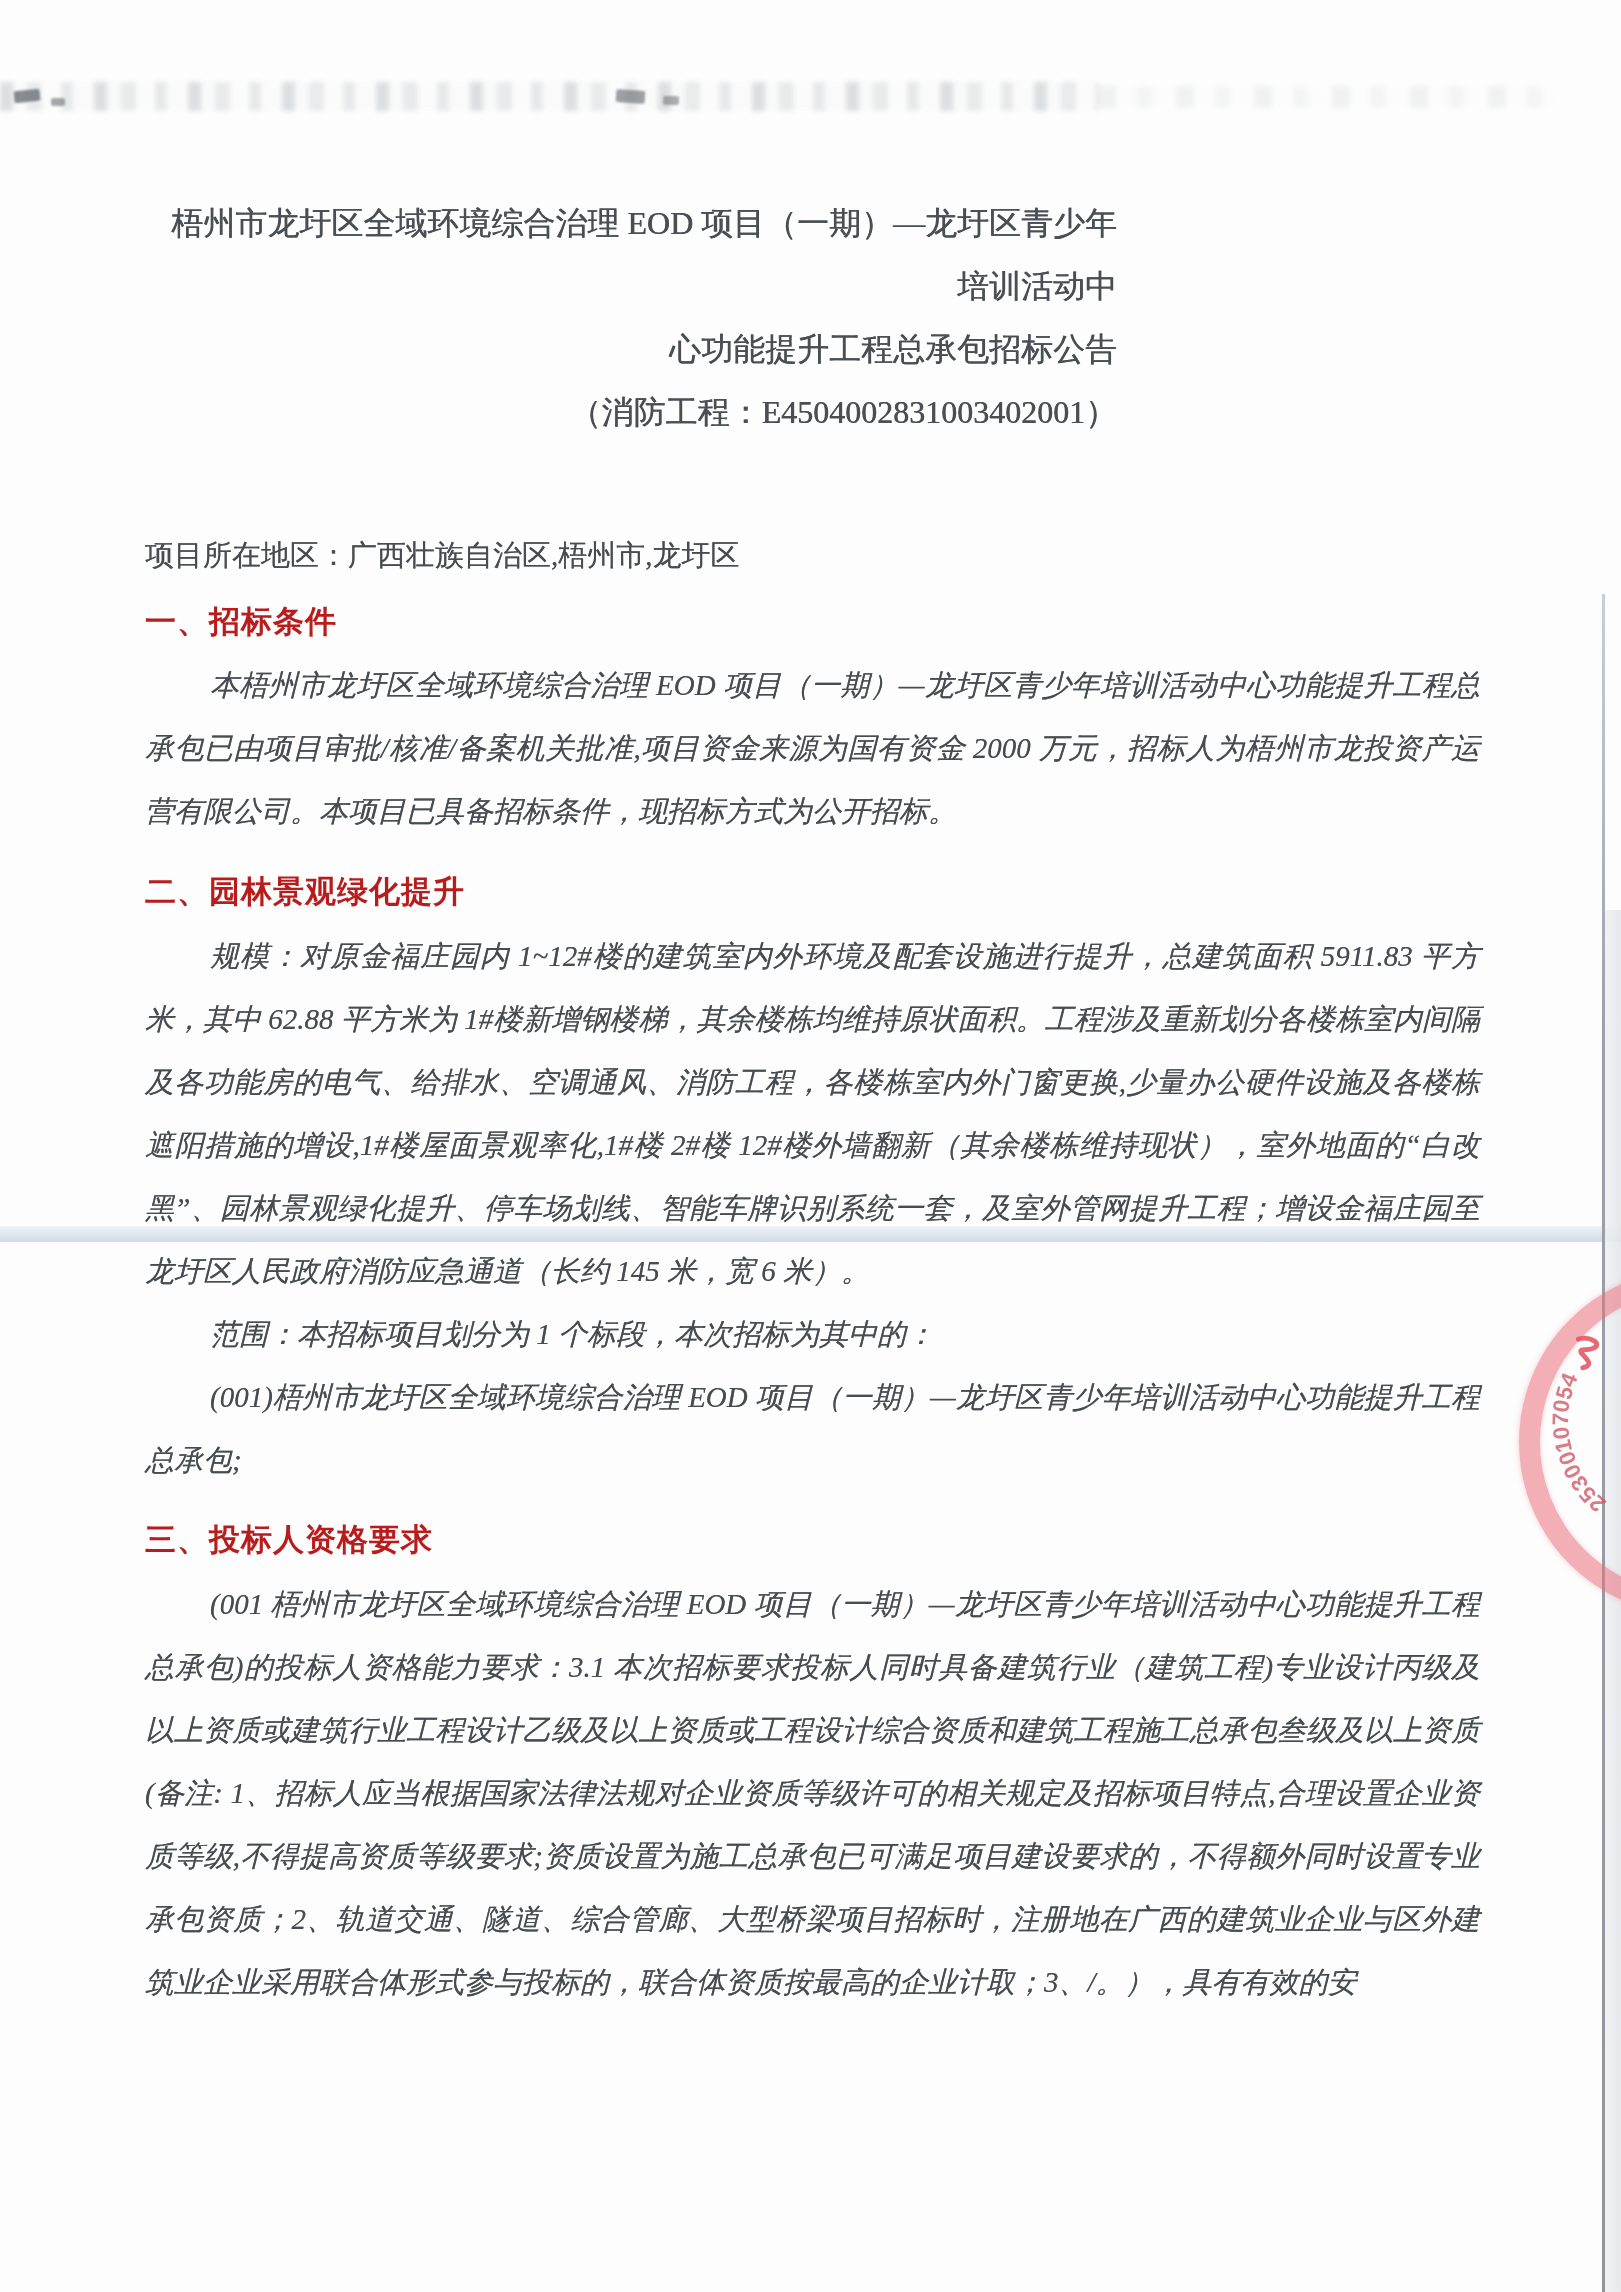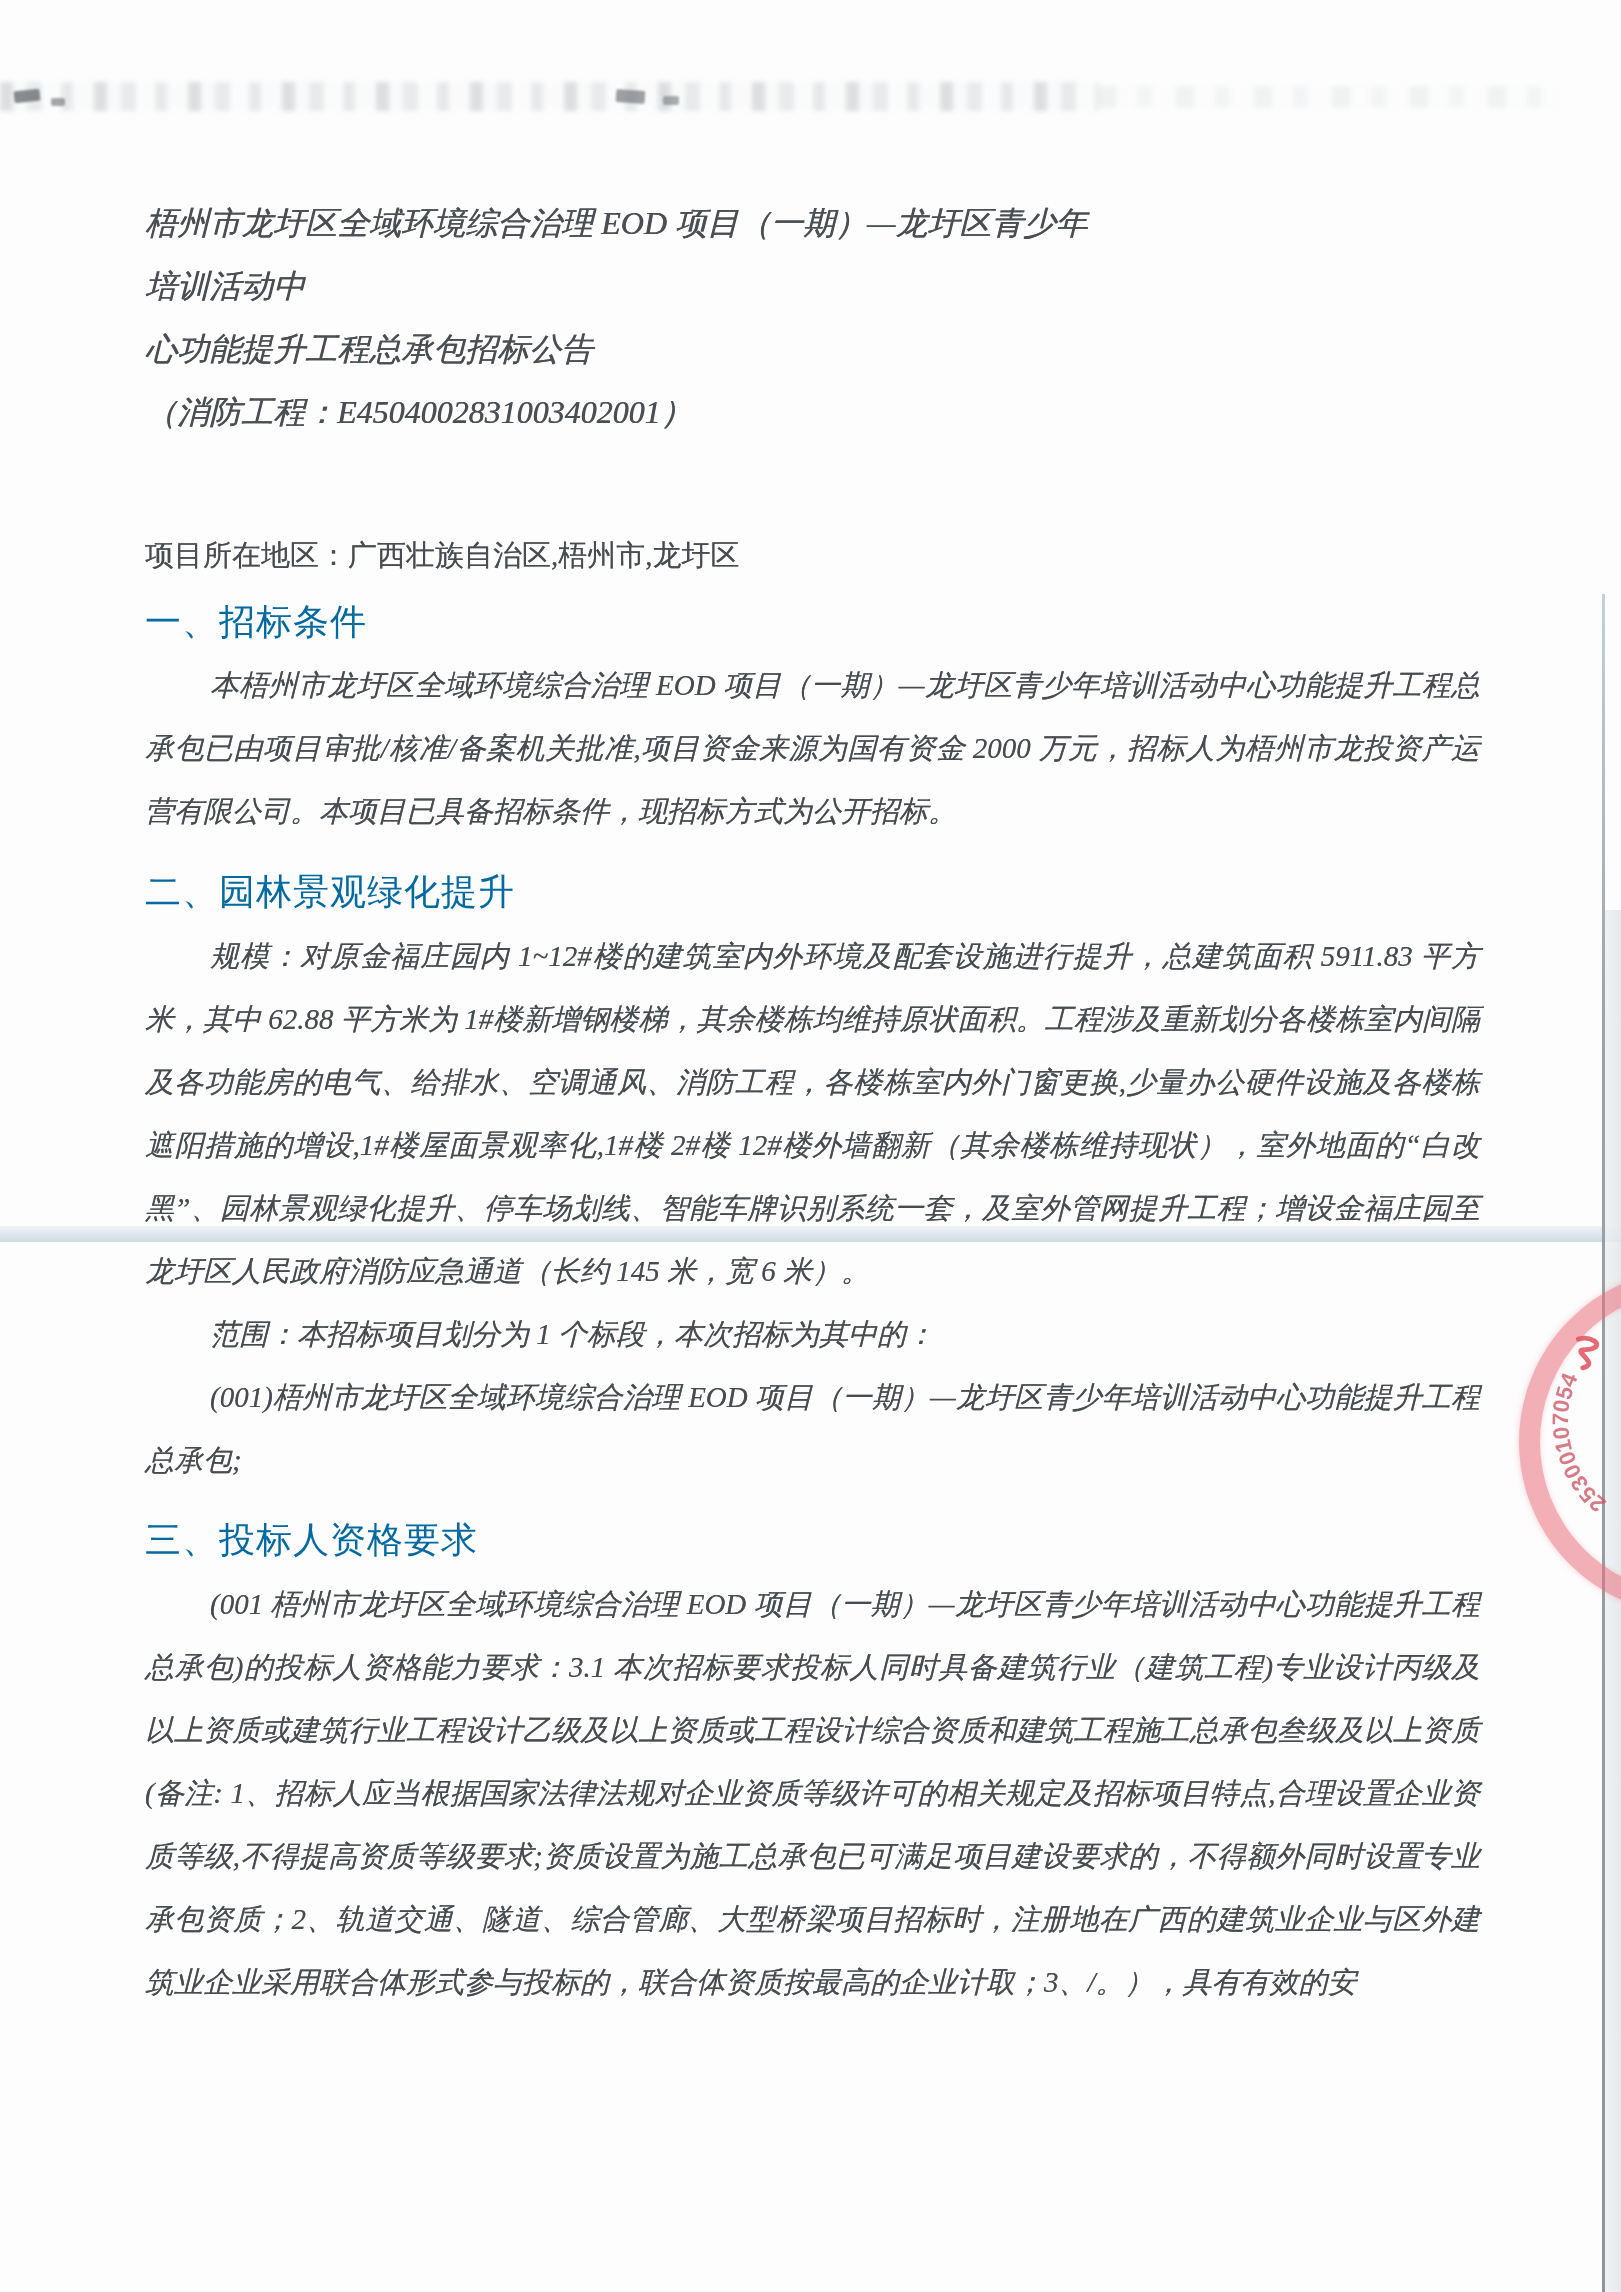--- a/index.html
+++ b/index.html
@@ -61,36 +61,35 @@
     font-size:22.5px; font-weight:600;
     color:rgba(204,86,101,0.78);
   }
   .seal-glyph { position:absolute; left:1566px; top:1335px; transform:rotate(24deg); opacity:.85; }
 
   
   .content { position:absolute; left:145px; top:0; width:1335px; }
 
   .title {
     margin:192px 0 0 0; width:972px;
-    text-align:left; font-weight:400;
+    text-align:right; font-weight:400;
     font-size:32px; line-height:63px; color:#4a4f55;
     text-shadow:0.5px 0 0 currentColor;
-    font-style:italic;
   }
   .t-line { display:block; }
 
   .loc {
     margin:94px 0 0 0; font-size:29px; line-height:35px;
     text-shadow:0 0 0.6px rgba(70,75,80,0.7);
   }
 
   h2.sec-heading {
     margin:26.5px 0 11.8px 0;
     font-family:"Liberation Sans","DejaVu Sans",sans-serif;
-    font-size:36px; font-weight:400; color:#0369a1;
+    font-size:31px; font-weight:700; color:#b91c1c;
     letter-spacing:1px; line-height:43px;
   }
 
   p.para {
     margin:0; font-size:29px; line-height:63px;
     text-align:justify; text-indent:65px;
     text-shadow:0 0 0.6px rgba(70,75,80,0.7);
     font-style:italic;
   }
 </style>

